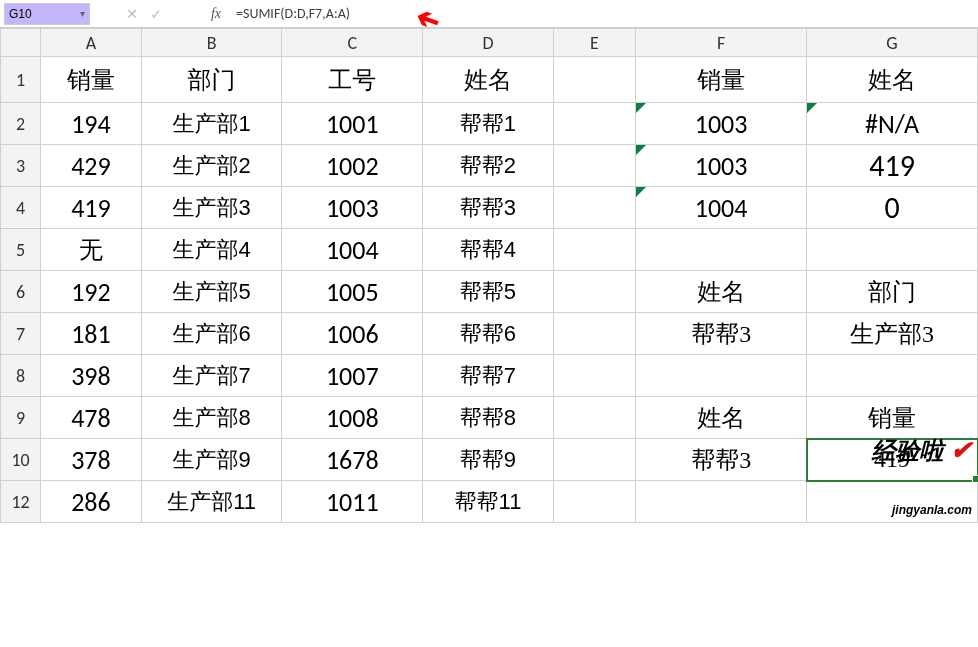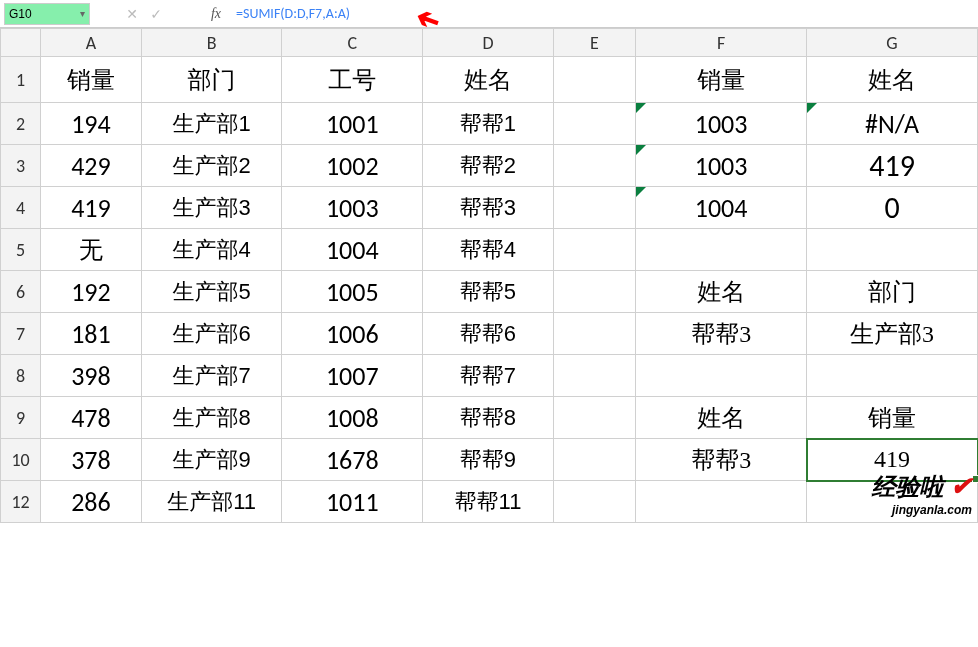--- a/index.html
+++ b/index.html
@@ -21,40 +21,40 @@
   .namebox {
     width: 86px;
     height: 22px;
     margin: 0 0 0 4px;
     border: 1px solid #ccc;
     padding: 2px 4px;
     font-size: 12px;
     display: flex;
     align-items: center;
     justify-content: space-between;
-    background: #86efac;
+    background: #c4b5fd;
   }
   .namebox .dd { color: #666; font-size: 10px; }
   .fx-group {
     display: flex;
     align-items: center;
     margin-left: 30px;
   }
   .fx-btn {
     width: 24px;
     text-align: center;
     color: #bbb;
     font-size: 14px;
     cursor: default;
   }
   .fx-btn.fx { color: #555; font-style: italic; font-family: "Times New Roman", serif; margin-left: 36px;}
   .formula-input {
     margin-left: 8px;
     font-size: 14px;
-    color: #3b82f6;
+    color: #404040;
     font-family: Calibri, "Microsoft YaHei", Arial, sans-serif;
   }
 
   .red-arrow {
     position: absolute;
     color: #f00;
     font-size: 28px;
     font-weight: bold;
     pointer-events: none;
   }
@@ -135,21 +135,21 @@
     position: absolute;
     right: 6px;
     bottom: 6px;
     text-align: right;
     color: #000;
     z-index: 5;
     pointer-events: none;
   }
   .watermark .wm1 { font-size: 24px; font-weight: 900; font-style: italic; font-family: "Arial Black", sans-serif;}
   .watermark .wm1 .chk { color: #d11; font-size: 26px;}
-  .watermark .wm2 { font-size: 12px; font-style: italic; font-weight: bold; font-family: Arial;}
+  .watermark .wm2 { font-size: 12px; font-style: italic; font-weight: bold; font-family: Arial; margin-top: 36px;}
 </style>
 </head>
 <body>
 
 <div class="formula-bar">
   <div class="namebox">
     <span>G10</span>
     <span class="dd">▾</span>
   </div>
   <div class="fx-group">

